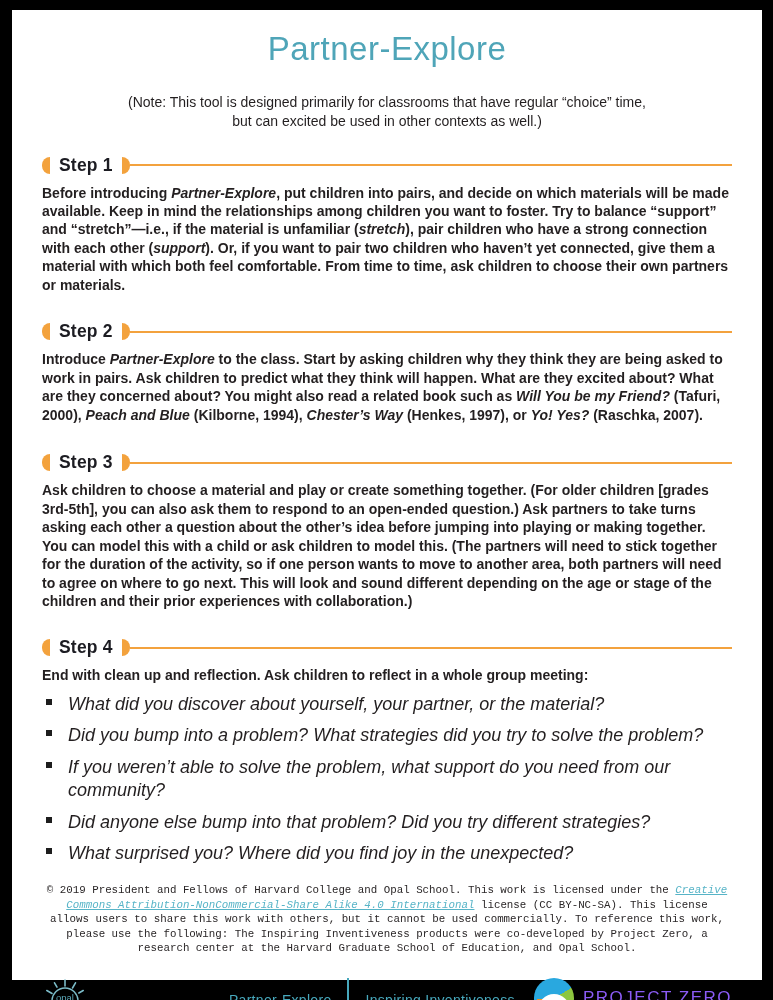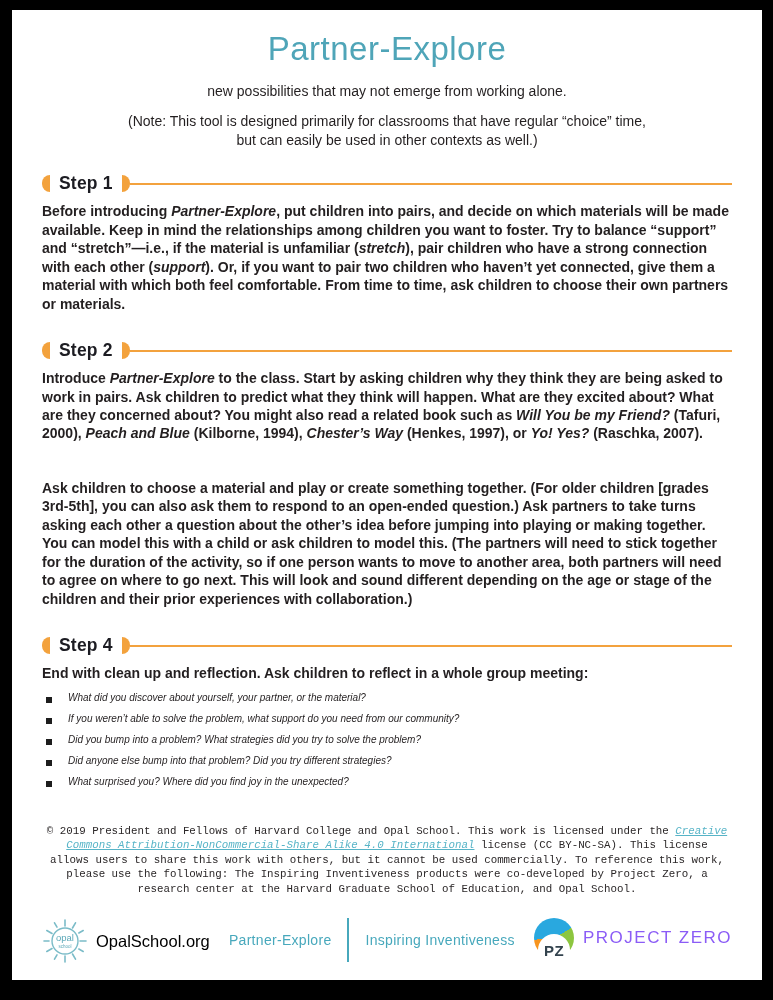--- a/index.html
+++ b/index.html
@@ -39,21 +39,21 @@
   .step-head { display:flex; align-items:center; }
   .cap { width:8px; height:17px; background:#f3a23d; }
   .cap-left  { border-radius:8px 0 0 8px; margin-right:9px; }
   .cap-right { border-radius:0 8px 8px 0; margin-left:9px; }
   .step-label { font-size:17.5px; font-weight:700; color:#1c1c22; letter-spacing:0.2px; }
   .rule { flex:1; height:2px; background:#f3a23d; }
 
   p.body { margin:8px 0 0 0; font-size:14px; line-height:1.32;font-weight:bold; }
   .i { font-style:italic; }
 
-  ul.bullets { list-style:none; margin:4px 0 18px 0; padding:0; font-size:10px; }
+  ul.bullets { list-style:none; margin:4px 0 18px 0; padding:0; font-size:18px; }
   ul.bullets li { display:flex; margin-top:8px; line-height:1.3; }
   .sq { flex:0 0 auto; width:6px; height:6px; background:#1d1d1d; margin:6px 16px 0 4px; }
 
   .bottom { margin-top:auto; }
   .license {
     margin:0 2px 22px 2px;
     text-align:center;
     font-size:10.8px;
     line-height:1.34;
     color:#2a2627;
@@ -81,26 +81,25 @@
   .pz-name { font-size:17px; letter-spacing:1.5px; color:#8b5cf6; font-weight:500; }
 </style>
 </head>
 <body>
 
 <div class="page">
 
   <h1 class="title">Partner-Explore</h1>
 
   <div class="centerblock subtitle">
-    <span class="line">new possibilities that may not emerge from working alone.</span>
   </div>
 
   <div class="centerblock note">
     <span class="line">(Note: This tool is designed primarily for classrooms that have regular “choice” time,</span>
-    <span class="line">but can easily be used in other contexts as well.)</span>
+    <span class="line">but can excited be used in other contexts as well.)</span>
   </div>
 
   <div class="step-section s1">
     <div class="step-head">
       <span class="cap cap-left"></span>
       <span class="step-label">Step 1</span>
       <span class="cap cap-right"></span>
       <span class="rule"></span>
     </div>
     <p class="body"><span>Before introducing </span><span class="i">Partner-Explore</span><span>, put children into pairs, and decide on which materials will be made available. Keep in mind the relationships among children you want to foster. Try to balance “support” and “stretch”—i.e., if the material is unfamiliar (</span><span class="i">stretch</span><span>), pair children who have a strong connection with each other (</span><span class="i">support</span><span>). Or, if you want to pair two children who haven’t yet connected, give them a material with which both feel comfortable. From time to time, ask children to choose their own partners or materials.</span></p>
@@ -110,43 +109,49 @@
     <div class="step-head">
       <span class="cap cap-left"></span>
       <span class="step-label">Step 2</span>
       <span class="cap cap-right"></span>
       <span class="rule"></span>
     </div>
     <p class="body"><span>Introduce </span><span class="i">Partner-Explore</span><span> to the class. Start by asking children why they think they are being asked to work in pairs. Ask children to predict what they think will happen. What are they excited about? What are they concerned about? You might also read a related book such as </span><span class="i">Will You be my Friend?</span><span> (Tafuri, 2000), </span><span class="i">Peach and Blue</span><span> (Kilborne, 1994), </span><span class="i">Chester’s Way</span><span> (Henkes, 1997), or </span><span class="i">Yo! Yes?</span><span> (Raschka, 2007).</span></p>
   </div>
 
   <div class="step-section s3">
+    <div class="step-head">
+      <span class="cap cap-left"></span>
+      <span class="step-label">Step 3</span>
+      <span class="cap cap-right"></span>
+      <span class="rule"></span>
+    </div>
     <p class="body"><span>Ask children to choose a material and play or create something together. (For older children [grades 3rd-5th], you can also ask them to respond to an open-ended question.) Ask partners to take turns asking each other a question about the other’s idea before jumping into playing or making together. You can model this with a child or ask children to model this. (The partners will need to stick together for the duration of the activity, so if one person wants to move to another area, both partners will need to agree on where to go next. This will look and sound different depending on the age or stage of the children and their prior experiences with collaboration.)</span></p>
   </div>
 
   <div class="step-section s4">
     <div class="step-head">
       <span class="cap cap-left"></span>
       <span class="step-label">Step 4</span>
       <span class="cap cap-right"></span>
       <span class="rule"></span>
     </div>
     <p class="body">End with clean up and reflection. Ask children to reflect in a whole group meeting:</p>
     <ul class="bullets">
       <li>
           <span class="sq"></span>
           <span class="i">What did you discover about yourself, your partner, or the material?</span>
         </li>
       <li>
           <span class="sq"></span>
+          <span class="i">Did you bump into a problem? What strategies did you try to solve the problem?</span>
+        </li>
+      <li>
+          <span class="sq"></span>
           <span class="i">If you weren’t able to solve the problem, what support do you need from our community?</span>
-        </li>
-      <li>
-          <span class="sq"></span>
-          <span class="i">Did you bump into a problem? What strategies did you try to solve the problem?</span>
         </li>
       <li>
           <span class="sq"></span>
           <span class="i">Did anyone else bump into that problem? Did you try different strategies?</span>
         </li>
       <li>
           <span class="sq"></span>
           <span class="i">What surprised you? Where did you find joy in the unexpected?</span>
         </li>
     </ul>

